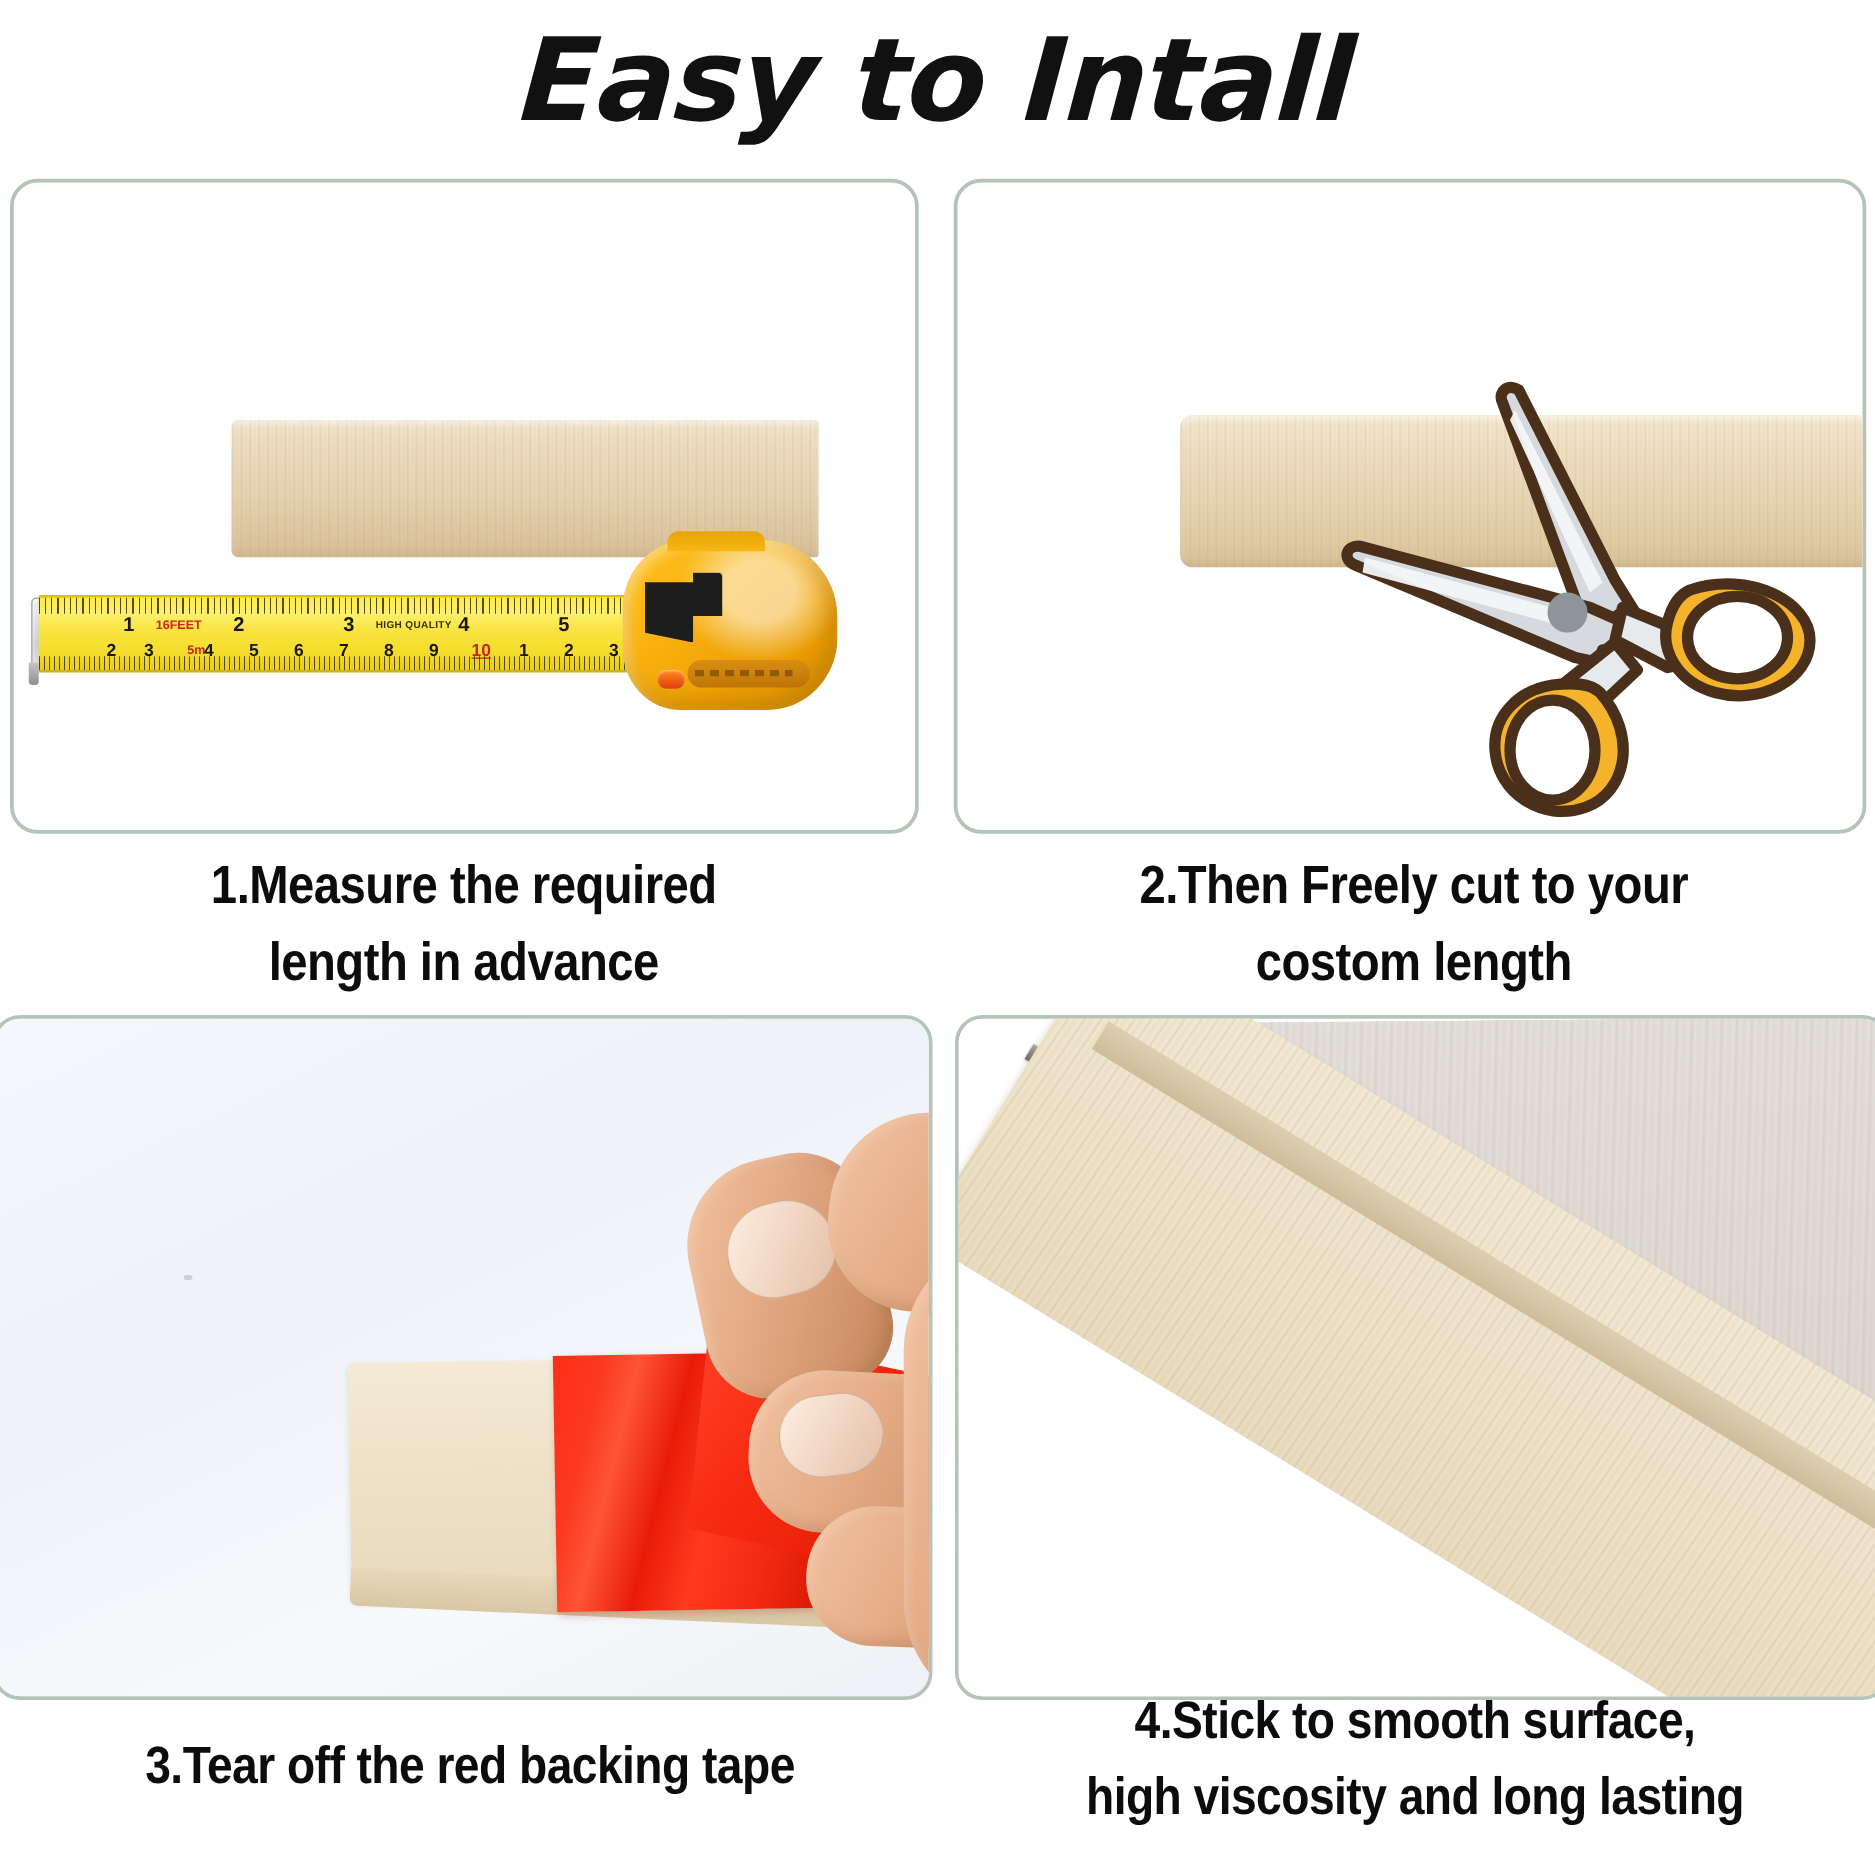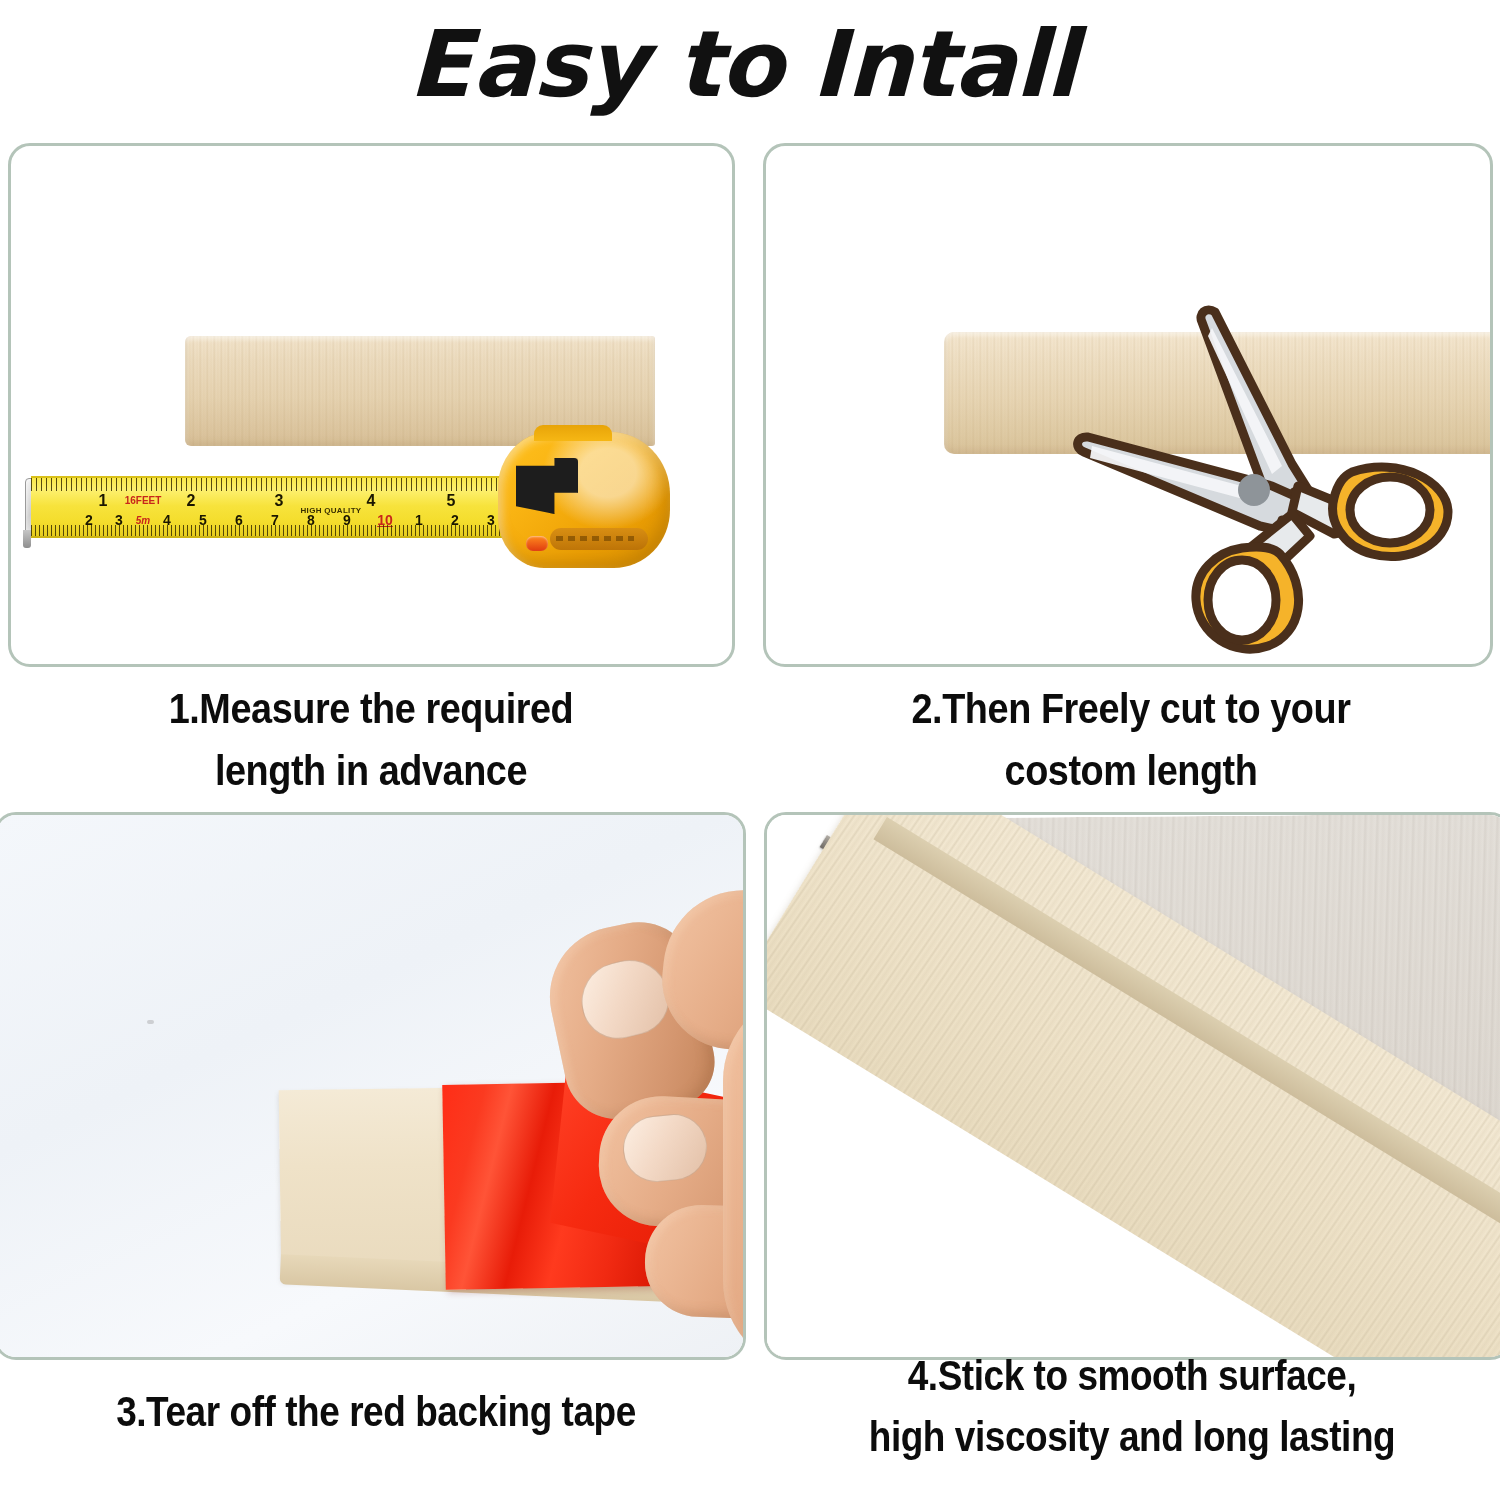--- a/index.html
+++ b/index.html
@@ -116,21 +116,21 @@
     display: flex;
     font-family: "Liberation Sans", sans-serif;
     font-weight: bold;
     color: #1a1600;
     pointer-events: none;
   }
   .p1-imp-row { top: 13px; height: 20px; font-size: 16px; align-items: center; }
   .p1-met-row { top: 33px; height: 18px; font-size: 14px; align-items: center; }
   .p1-imp-row span, .p1-met-row span { position: absolute; transform: translateX(-50%); }
   .p1-mark-red { color: #c8261b; font-size: 10px; font-weight: bold; }
-  .p1-mark-tiny { font-size: 8px; color: #3a3000; font-weight: bold; letter-spacing: .3px; margin-top: 11px; }
+  .p1-mark-tiny { font-size: 8px; color: #3a3000; font-weight: bold; letter-spacing: .3px; }
 
   .p1-hook {
     position: absolute;
     left: 14px; top: 332px;
     width: 46px; height: 54px;
     background: linear-gradient(135deg, #f2f2f2 0%, #cdcdcd 40%, #eaeaea 70%, #b8b8b8 100%);
     border: 1px solid #9a9a9a;
     border-radius: 4px;
     box-shadow: inset 0 0 4px rgba(255,255,255,.85);
   }
@@ -353,21 +353,21 @@
       <span style="left:160px;">2</span>
       <span style="left:248px;">3</span>
       <span class="p1-mark-tiny" style="left:300px;top:4px;">HIGH QUALITY</span>
       <span style="left:340px;">4</span>
       <span style="left:420px;">5</span>
       <span style="left:500px;">6</span>
     </div>
     <div class="p1-met-row">
       <span style="left:58px;">2</span>
       <span style="left:88px;">3</span>
-      <span class="p1-mark-red" style="left:112px;font-style:italic;">5m</span>
+      <span class="p1-mark-red" style="left:126px;">5m</span>
       <span style="left:136px;">4</span>
       <span style="left:172px;">5</span>
       <span style="left:208px;">6</span>
       <span style="left:244px;">7</span>
       <span style="left:280px;">8</span>
       <span style="left:316px;">9</span>
       <span style="left:354px;color:#c8261b;text-decoration:underline;">10</span>
       <span style="left:388px;">1</span>
       <span style="left:424px;">2</span>
       <span style="left:460px;">3</span>

